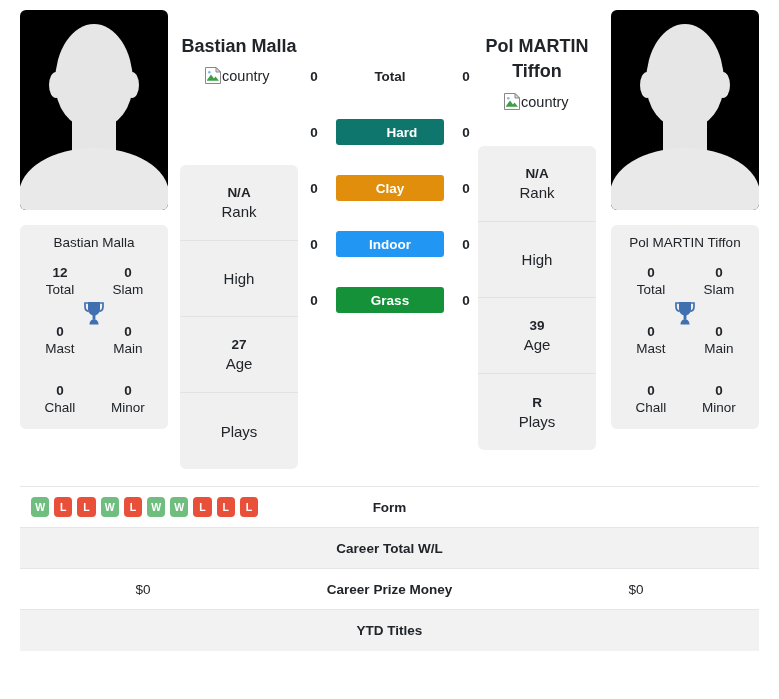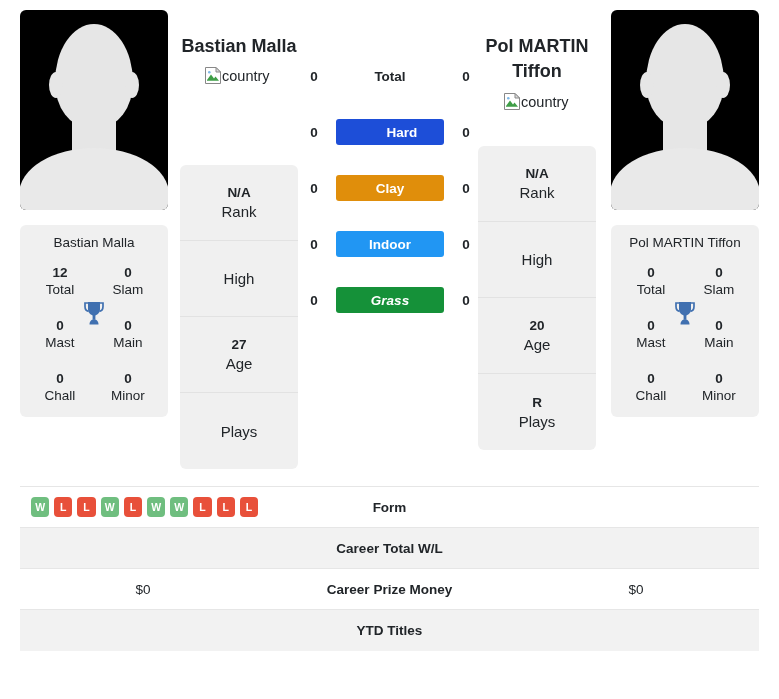--- a/index.html
+++ b/index.html
@@ -86,21 +86,21 @@
   .card-name {
     text-align: center;
     font-size: 13.5px;
     color: #212529;
     margin-bottom: 14px;
     white-space: nowrap;
   }
   .stat-grid {
     display: grid;
     grid-template-columns: 1fr 1fr;
-    row-gap: 18px;
+    row-gap: 24px;
     position: relative;
   }
   .stat-cell { text-align: center; }
   .stat-val {
     font-size: 13.5px;
     font-weight: bold;
     line-height: 17px;
     color: #212529;
   }
   .stat-lbl {
@@ -325,53 +325,53 @@
     <div class="info-panel right">
       <div class="info-row">
         <div class="info-val">N/A</div>
         <div class="info-lbl">Rank</div>
       </div>
       <div class="info-row">
 
         <div class="info-lbl">High</div>
       </div>
       <div class="info-row">
-        <div class="info-val">20</div>
+        <div class="info-val">39</div>
         <div class="info-lbl">Age</div>
       </div>
       <div class="info-row">
         <div class="info-val">R</div>
         <div class="info-lbl">Plays</div>
       </div>
     </div>
 
     <div class="surface-col" id="surface-col">
         <div class="surface-row">
           <div class="srf-num">0</div>
           <div class="srf-badge plain">Total</div>
           <div class="srf-num">0</div>
         </div>
         <div class="surface-row">
           <div class="srf-num">0</div>
-          <div class="srf-badge" style="background: #1d4ed8; padding-left: 24px;">Hard</div>
+          <div class="srf-badge" style="background: #0f766e; padding-left: 24px;">Hard</div>
           <div class="srf-num">0</div>
         </div>
         <div class="surface-row">
           <div class="srf-num">0</div>
           <div class="srf-badge" style="background: rgb(224, 142, 11);">Clay</div>
           <div class="srf-num">0</div>
         </div>
         <div class="surface-row">
           <div class="srf-num">0</div>
           <div class="srf-badge" style="background: rgb(33, 150, 243);">Indoor</div>
           <div class="srf-num">0</div>
         </div>
         <div class="surface-row">
           <div class="srf-num">0</div>
-          <div class="srf-badge" style="background: rgb(21, 145, 57); font-style: italic;">Grass</div>
+          <div class="srf-badge" style="background: rgb(21, 145, 57);">Grass</div>
           <div class="srf-num">0</div>
         </div>
       </div>
 
     <div class="player-card left">
       <div class="card-name">Bastian Malla</div>
       <div class="stat-grid">
         <div class="stat-cell">
           <div class="stat-val">12</div>
           <div class="stat-lbl">Total</div>

